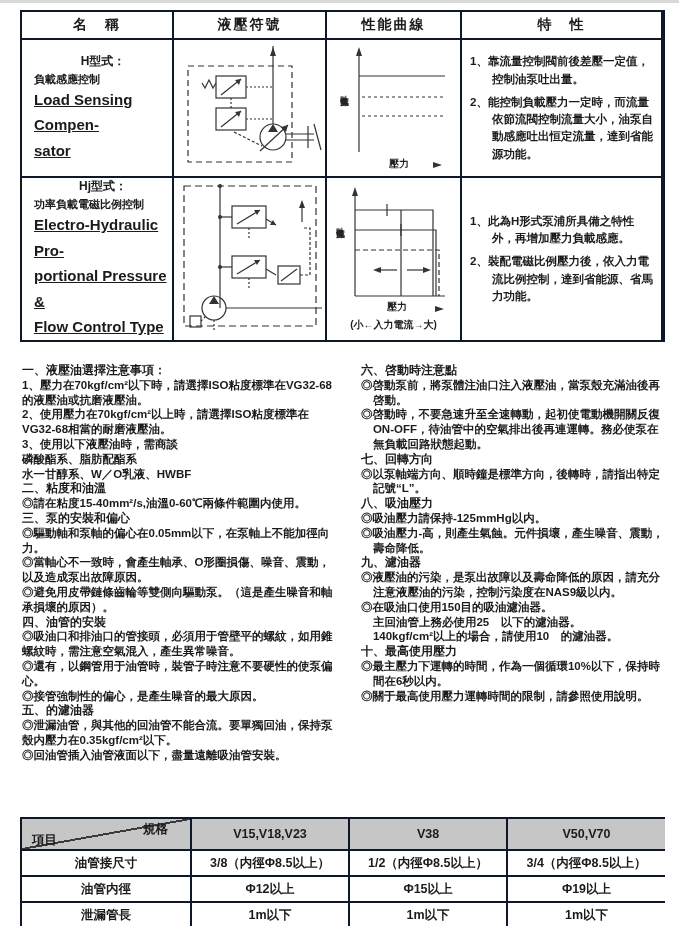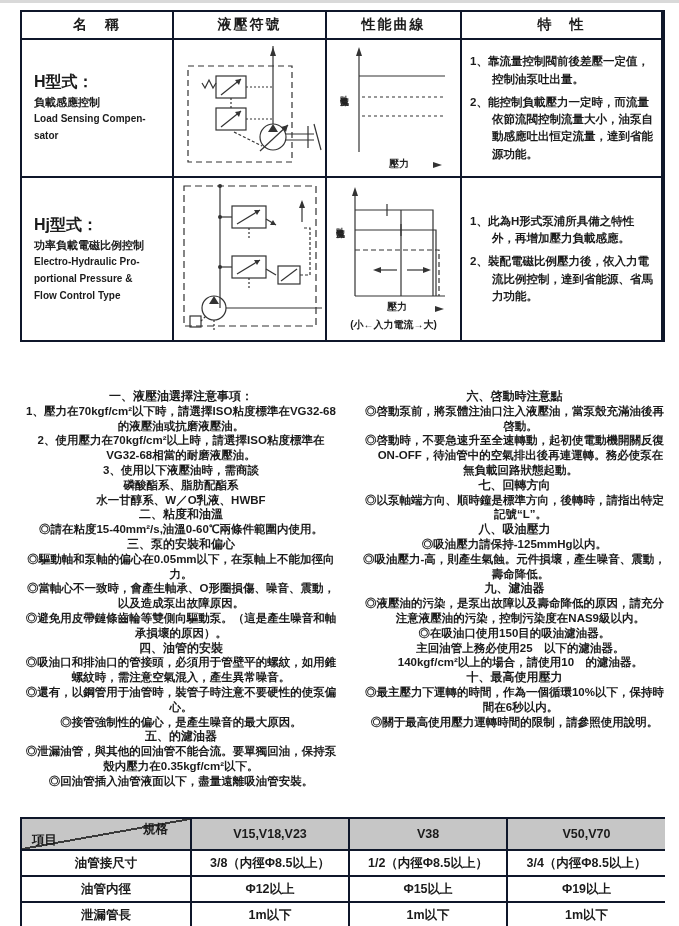--- a/index.html
+++ b/index.html
@@ -14,34 +14,34 @@
 
   
   .tbl { position:absolute; background:#0f172a; display:grid; }
   .tbl .cell { background:#fff; box-sizing:border-box; overflow:hidden; }
   .top-table { left:20px; top:10px; width:641px; padding:2px; gap:2px;
     grid-template-columns:150px 151px 133px 199px;
     grid-template-rows:26px 136px 162px; }
   .th { display:flex; align-items:center; justify-content:center;
     font-size:14px; letter-spacing:2px; }
   .name-cell { padding:0 0 0 12px; display:flex; flex-direction:column; justify-content:center; }
-  .name-title { font-size:16px; }
+  .name-title { font-size:12px;text-align:center; }
   .name-sub { font-size:11px; margin-top:2px; }
-  .name-en { font-size:10px; line-height:1.7; }
+  .name-en { font-size:15px; line-height:1.7;text-decoration:underline; }
   .sym-cell, .curve-cell { position:relative; }
   .feat-cell { display:flex; flex-direction:column; justify-content:center; padding:6px 8px; }
   .feat-item { font-size:11.5px; line-height:1.5; padding-left:22px; text-indent:-22px; margin:3px 0; }
   .ylab { position:absolute; writing-mode:vertical-rl; text-orientation:upright;
     font-size:8.5px; letter-spacing:1px; color:#222; }
   .xlab { position:absolute; font-size:10px; color:#222; }
   .curve-cap { position:absolute; font-size:10px; width:100%; text-align:center; }
 
   
   .notes-title { position:absolute; left:24px; top:344px; font-size:21px; letter-spacing:3px; }
-  .notes-cols { position:absolute; left:22px; top:389px; width:646px; display:flex; gap:21px;text-align:center; }
+  .notes-cols { position:absolute; left:22px; top:363px; width:646px; display:flex; gap:21px; }
   .notes-col { font-size:11.5px; line-height:14.8px; }
   .notes-col.left  { width:324px; }
   .notes-col.right { width:313px; }
   .nl { margin:0; }
   .nl-h { font-size:12px; }
   .notes-col.right .nl-i { padding-left:12px; text-indent:-12px; }
   .notes-col.right .nl-c { padding-left:12px; }
 
   
   .spec-table { left:20px; top:817px; width:641px; padding:2px; gap:2px;

